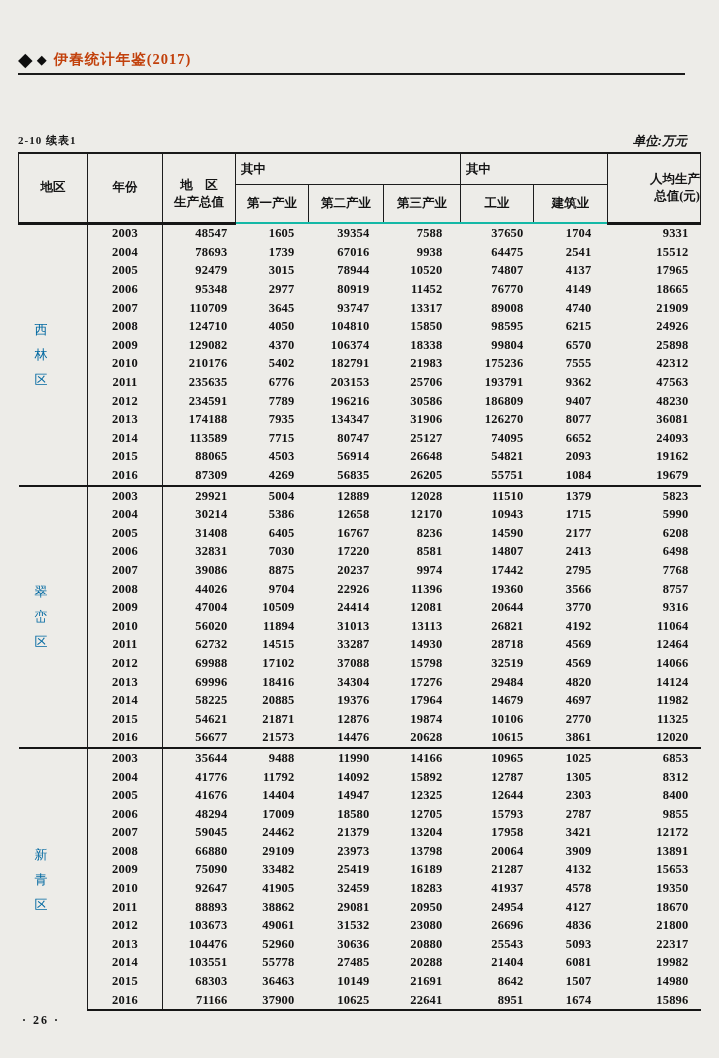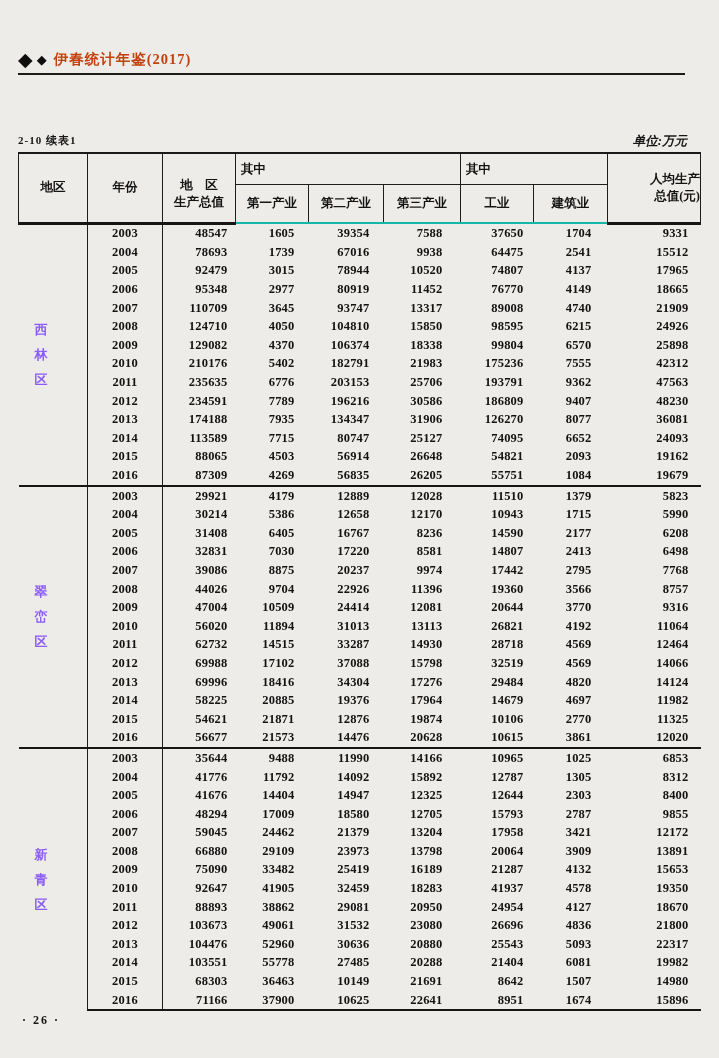--- a/index.html
+++ b/index.html
@@ -64,23 +64,23 @@
   tbody td.v3{padding-right:14px;margin-top:16px;}
   tbody td.v4{padding-right:18px;}
   tbody td.v5{padding-right:10px;}
   tbody td.v6{padding-right:16px;}
   tbody td.v7{padding-right:12px;}
   tbody tr.group-start td{border-top:2px solid #161616;}
   tbody tr:last-child td{border-bottom:2.5px solid #161616;}
 
   .vlabel{
     width:15px;margin-left:15px;
-    font-size:13px;font-weight:700;
+    font-size:13px;font-weight:400;
     line-height:25px;word-break:break-all;
-    text-align:center;color:#8b5cf6;
+    text-align:center;color:#0369a1;
   }
 
   .page-number{position:absolute;left:22px;top:1013px;font-size:12px;font-weight:600;letter-spacing:2px;}
 </style>
 </head>
 <body>
 
 <div class="page">
 
   <div class="banner">
@@ -271,21 +271,21 @@
           <td class="num v5">55751</td>
           <td class="num v6">1084</td>
           <td class="num v7">19679</td>
         </tr>
         <tr class="group-start">
           <td rowspan="14" class="region-cell">
             <div class="vlabel">翠峦区</div>
           </td>
           <td class="year-cell">2003</td>
           <td class="num v1">29921</td>
-          <td class="num v2">4179</td>
+          <td class="num v2">5004</td>
           <td class="num v3">12889</td>
           <td class="num v4">12028</td>
           <td class="num v5">11510</td>
           <td class="num v6">1379</td>
           <td class="num v7">5823</td>
         </tr>
         <tr>
           <td class="year-cell">2004</td>
           <td class="num v1">30214</td>
           <td class="num v2">5386</td>

